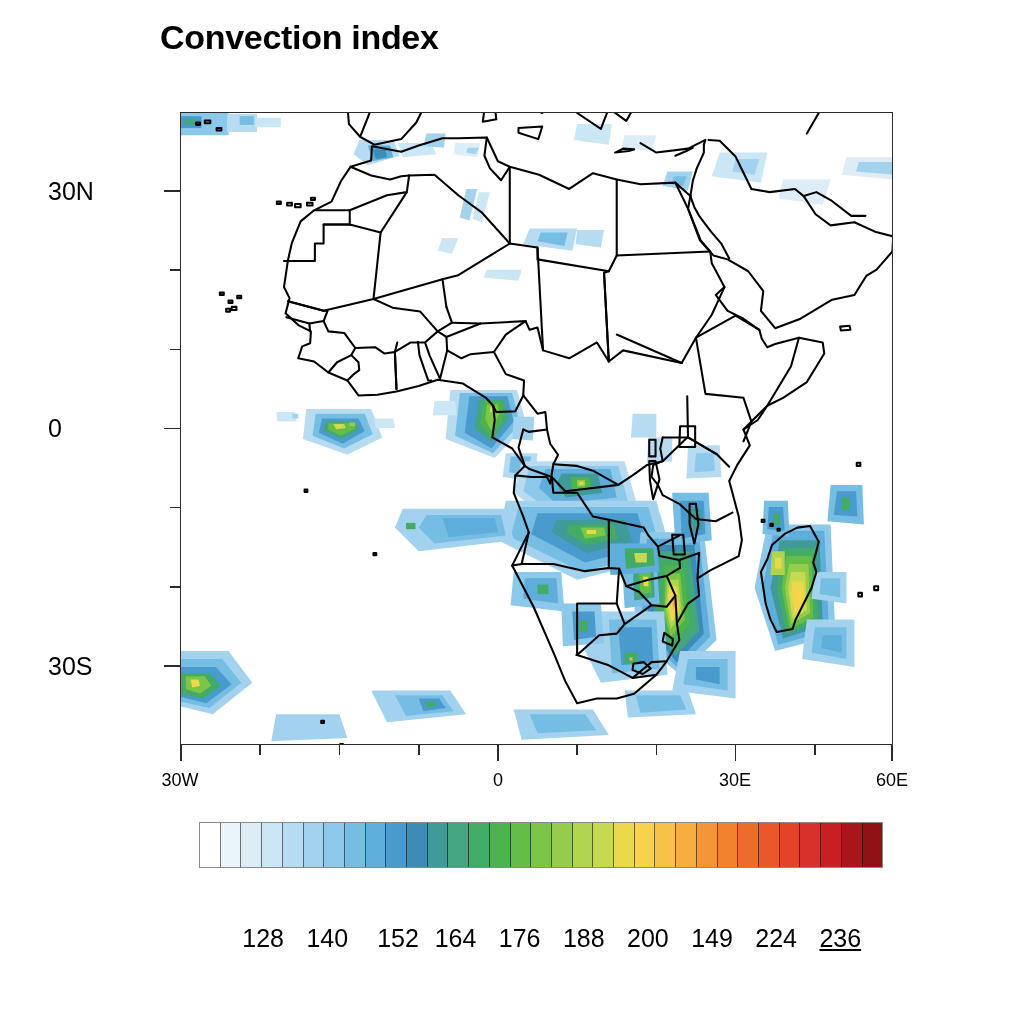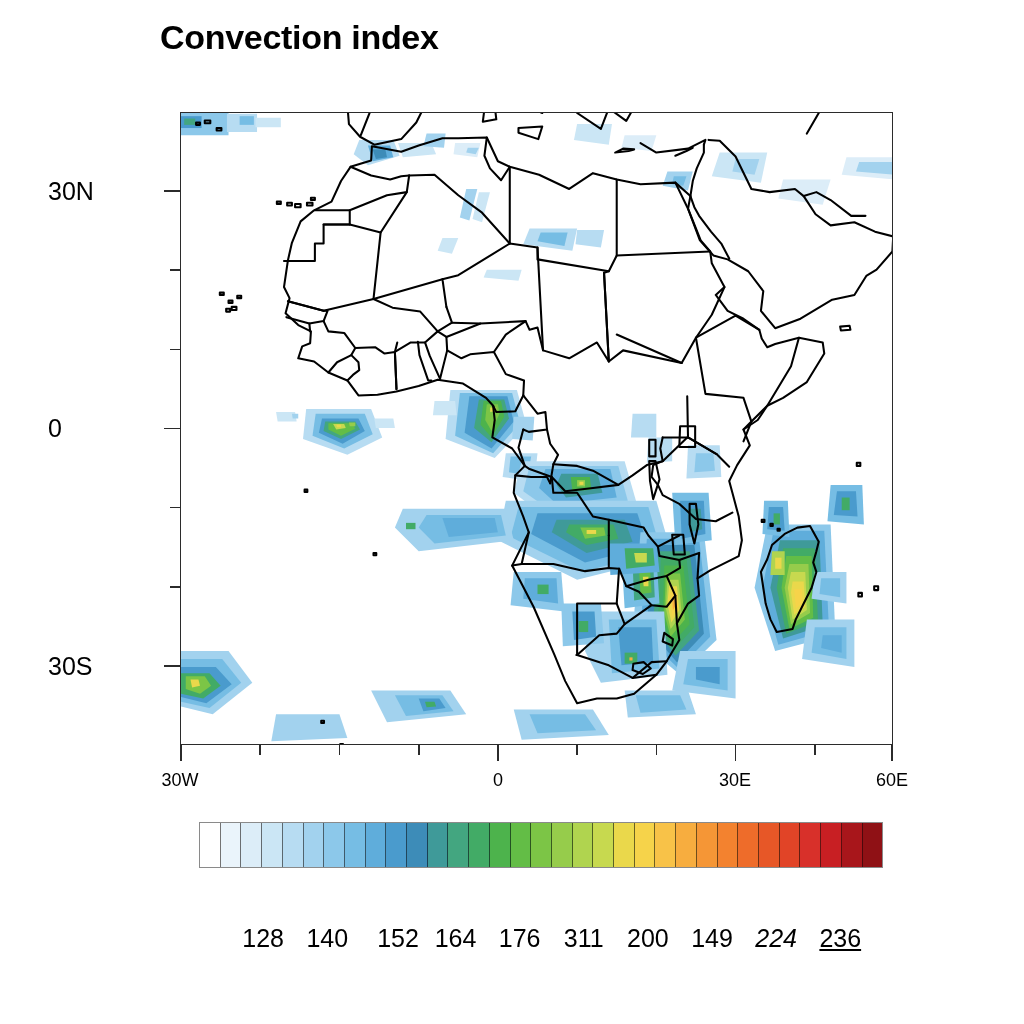--- a/index.html
+++ b/index.html
@@ -458,20 +458,20 @@
       <div class="cell" style="background: rgb(200, 31, 35);"></div>
       <div class="cell" style="background: rgb(168, 22, 27);"></div>
       <div class="cell" style="background: rgb(143, 17, 21);"></div>
     </div>
   <div id="cbar-labels">
       <div class="cblab" style="left: 263.125px;">128</div>
       <div class="cblab" style="left: 327.25px;">140</div>
       <div class="cblab" style="left: 398px;">152</div>
       <div class="cblab" style="left: 455.5px;">164</div>
       <div class="cblab" style="left: 519.625px;">176</div>
-      <div class="cblab" style="left: 583.75px;">311</div>
+      <div class="cblab" style="left: 583.75px;">188</div>
       <div class="cblab" style="left: 647.875px;">200</div>
       <div class="cblab" style="left: 712px;">149</div>
-      <div class="cblab" style="left: 776.125px; font-style: italic;">224</div>
+      <div class="cblab" style="left: 776.125px;">224</div>
       <div class="cblab" style="left: 840.25px; text-decoration: underline;">236</div>
     </div>
 
 </div>
 
 </body></html>

